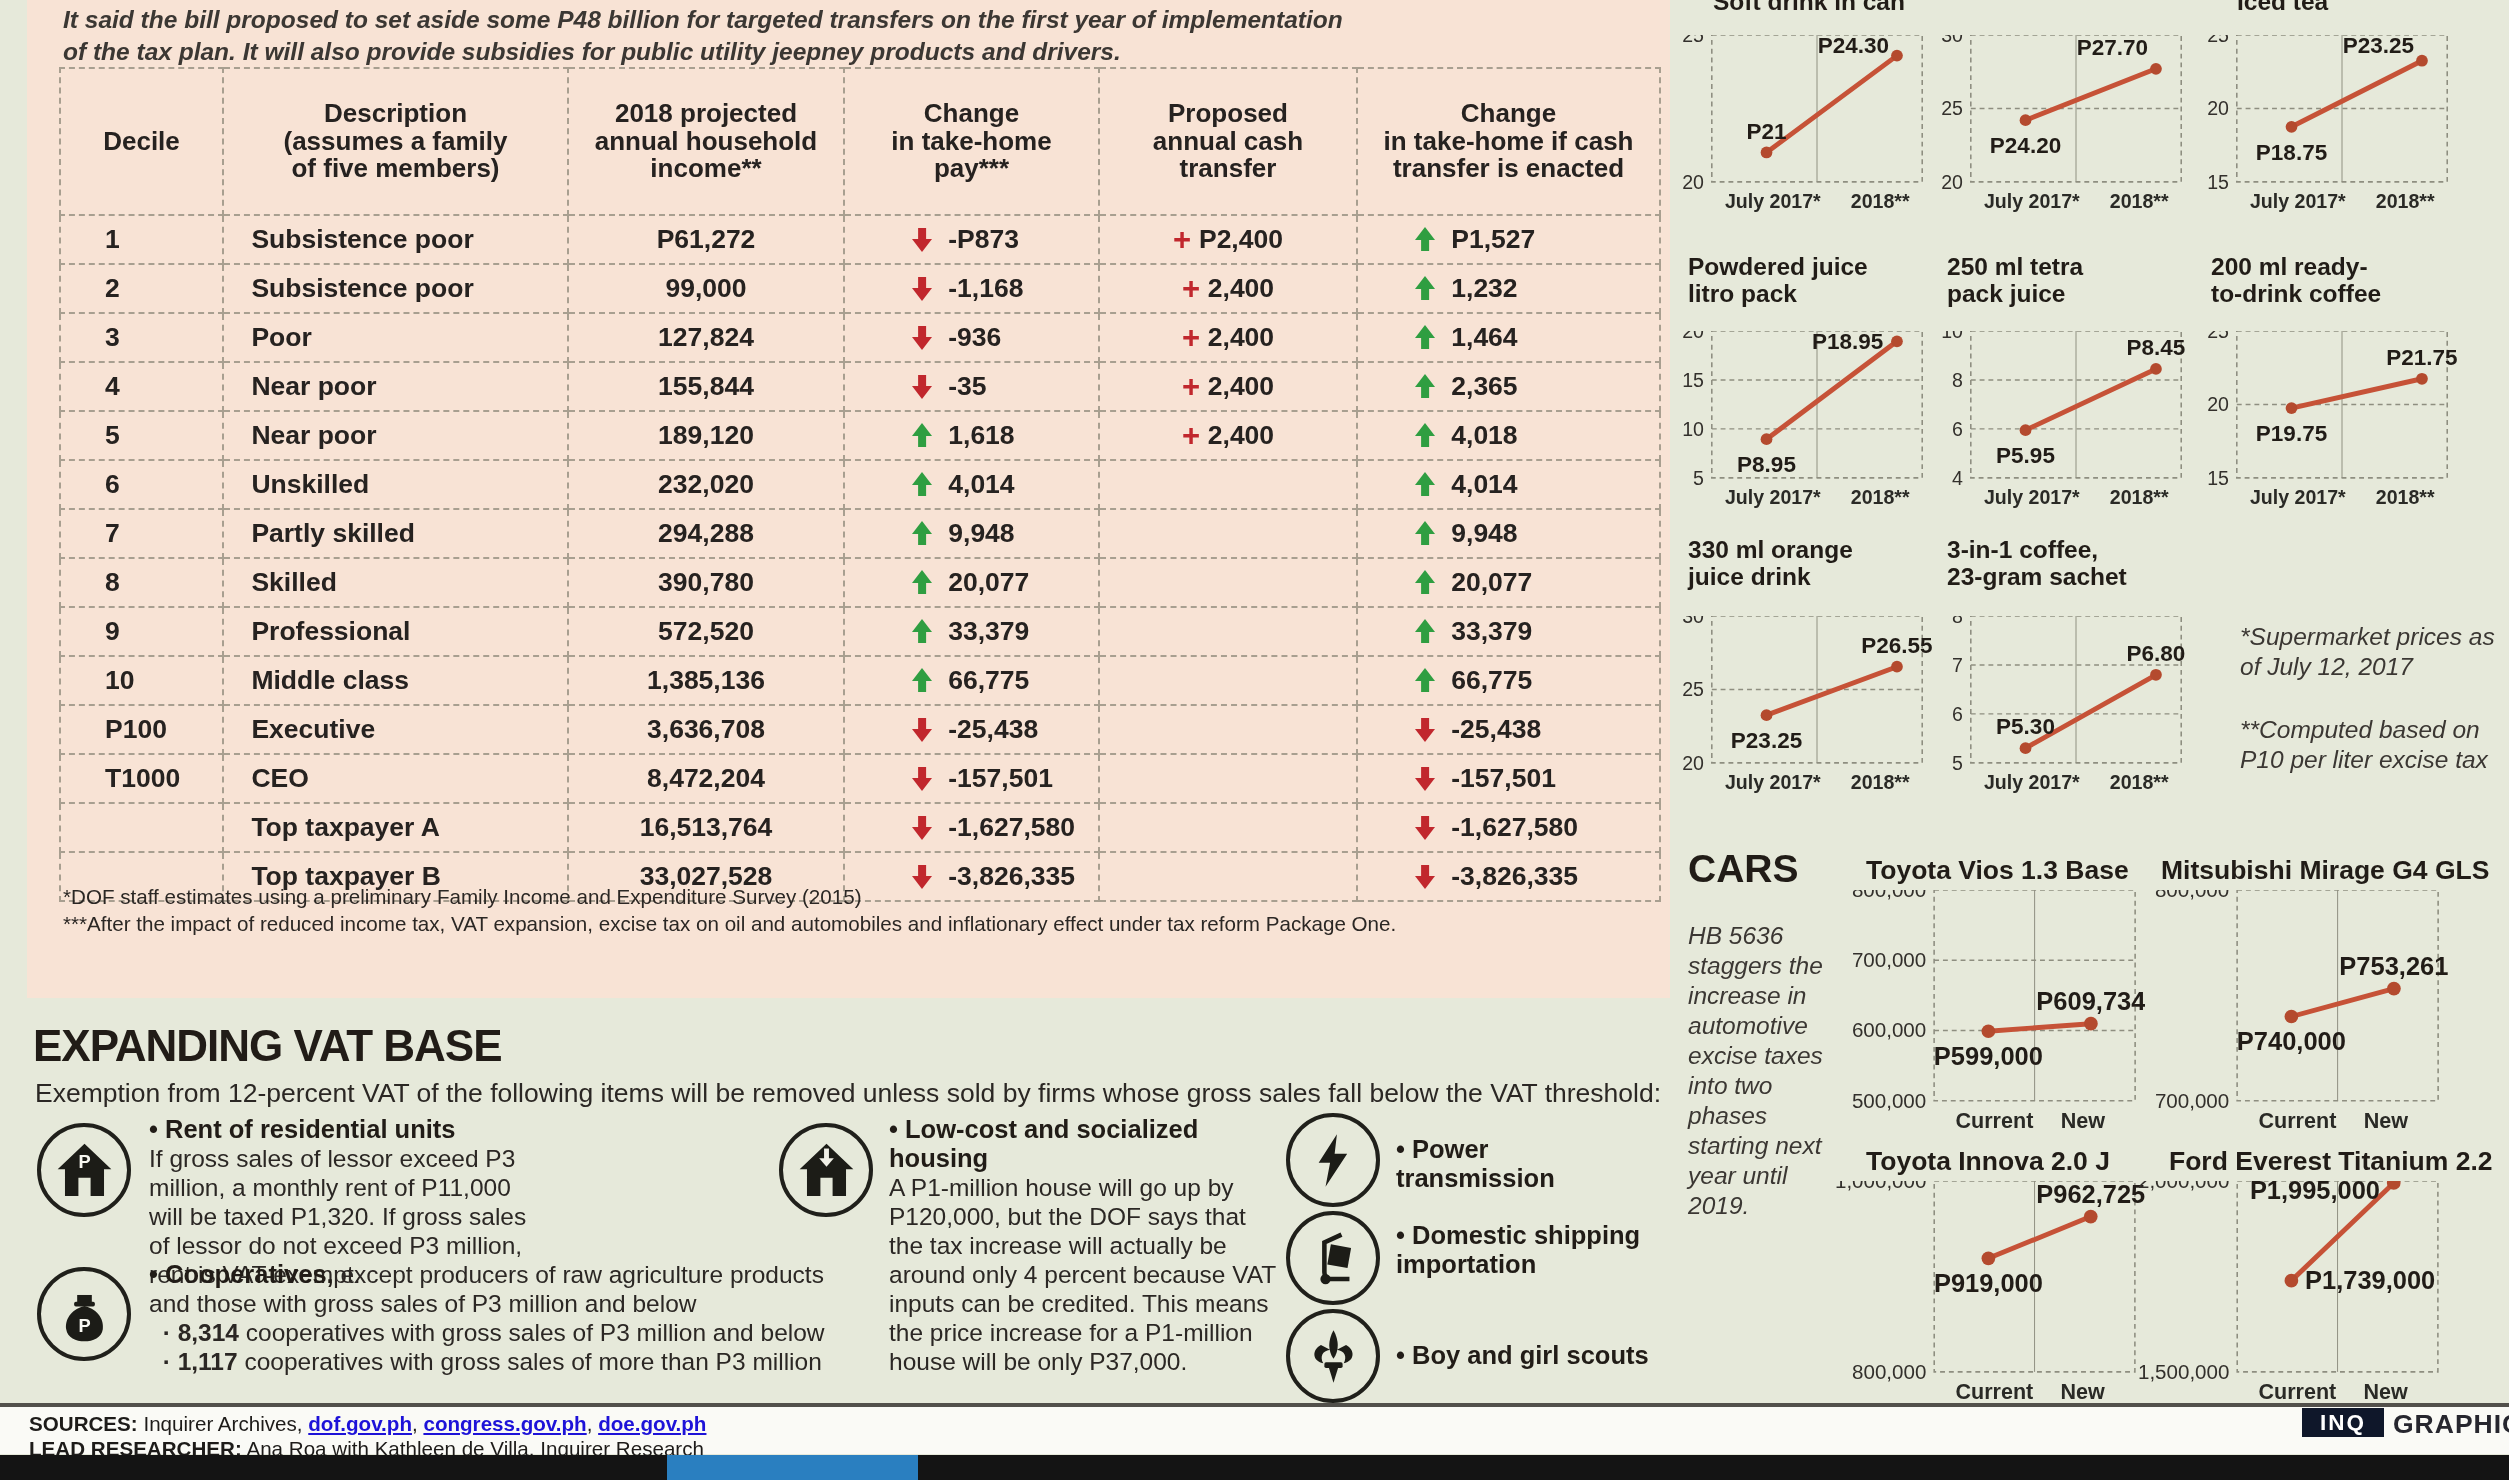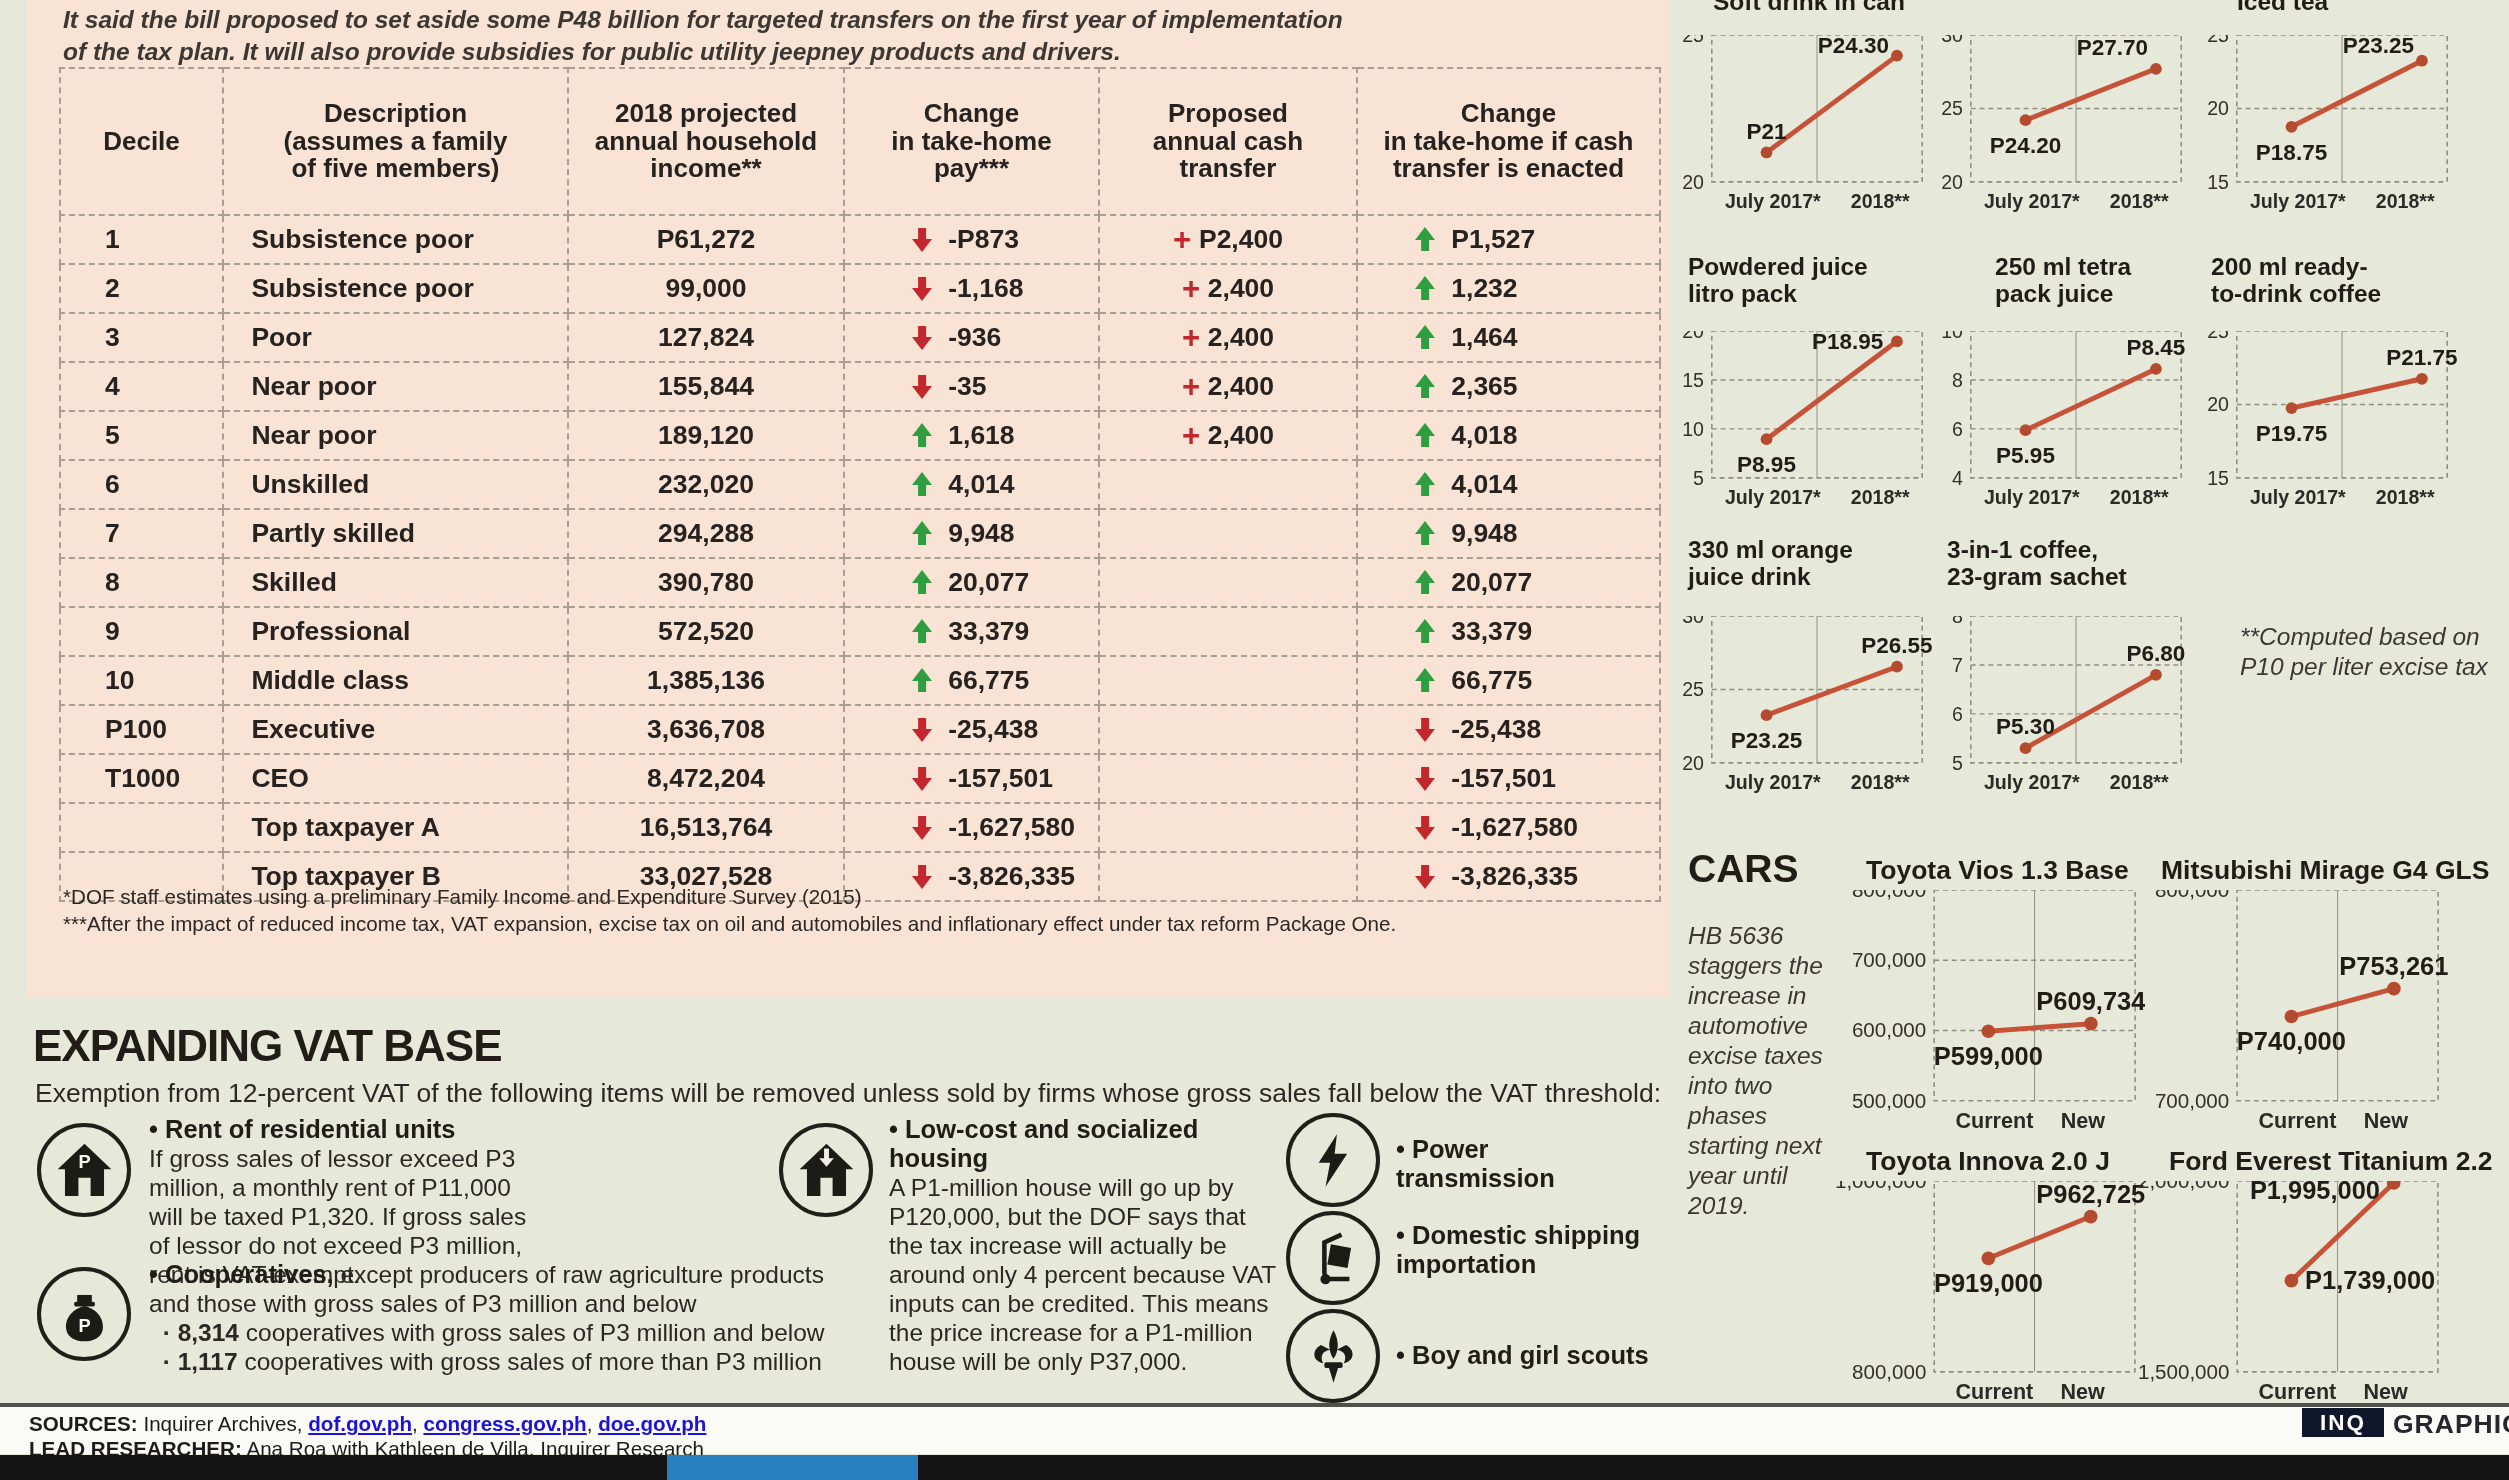--- a/index.html
+++ b/index.html
@@ -563,21 +563,21 @@
         <text x="48" y="107.00000000000001" text-anchor="end" font-size="20" fill="#33302c" font-family="Liberation Sans, sans-serif">6</text>
         <text x="48" y="157" text-anchor="end" font-size="20" fill="#33302c" font-family="Liberation Sans, sans-serif">4</text>
         <line x1="111.9" y1="101.25" x2="245.2" y2="38.750000000000014" stroke="#c65237" stroke-width="5" stroke-linecap="round"></line>
         <circle cx="111.9" cy="101.25" r="6" fill="#b44a2e"></circle>
         <text x="111.9" y="135.25" text-anchor="middle" font-size="23" font-weight="bold" fill="#211c17" font-family="Liberation Sans, sans-serif">P5.95</text>
         <circle cx="245.2" cy="38.750000000000014" r="6" fill="#b44a2e"></circle>
         <text x="245.2" y="24.750000000000014" text-anchor="middle" font-size="23" font-weight="bold" fill="#211c17" font-family="Liberation Sans, sans-serif">P8.45</text>
         <text x="118.35" y="177" text-anchor="middle" font-size="20" font-weight="600" fill="#2a2a26" font-family="Liberation Sans, sans-serif">July 2017*</text>
         <text x="228" y="177" text-anchor="middle" font-size="20" font-weight="600" fill="#2a2a26" font-family="Liberation Sans, sans-serif">2018**</text>
       </svg></div>
-    <div class="chart-title" style="left: 1947px; top: 253px; margin-left: 48px;">
+    <div class="chart-title" style="left: 1947px; top: 253px;">
       <div>250 ml tetra</div>
       <div>pack juice</div>
     </div>
     <div style="position: absolute; left: 2182px; top: 331px; width: 275px; height: 188px;"><svg width="275" height="188" viewBox="0 0 281 192">
         <rect x="56" y="0" width="215" height="150" fill="none" stroke="#8e8e80" stroke-width="1.6" stroke-dasharray="5,4"></rect>
         <line x1="163.5" y1="0" x2="163.5" y2="150" stroke="#8e8e80" stroke-width="1"></line>
         <text x="48" y="7" text-anchor="end" font-size="20" fill="#33302c" font-family="Liberation Sans, sans-serif">25</text>
         <line x1="56" y1="75" x2="271" y2="75" stroke="#8e8e80" stroke-width="1.4" stroke-dasharray="5,4"></line>
         <text x="48" y="82" text-anchor="end" font-size="20" fill="#33302c" font-family="Liberation Sans, sans-serif">20</text>
         <text x="48" y="157" text-anchor="end" font-size="20" fill="#33302c" font-family="Liberation Sans, sans-serif">15</text>
@@ -697,20 +697,21 @@
         <text x="245.89999999999998" y="18" text-anchor="end" font-size="26" font-weight="bold" fill="#211c17" font-family="Liberation Sans, sans-serif">P1,995,000</text>
         <text x="161.5" y="223" text-anchor="middle" font-size="22" font-weight="600" fill="#2a2a26" font-family="Liberation Sans, sans-serif">Current</text>
         <text x="251.7" y="223" text-anchor="middle" font-size="22" font-weight="600" fill="#2a2a26" font-family="Liberation Sans, sans-serif">New</text>
       </svg></div>
     <div class="chart-title car" style="left: 2169px; top: 1148px;">
       <div>Ford Everest Titanium 2.2</div>
     </div>
   </div>
 
 <div class="abs" id="beverage-notes">
+    <p>*Supermarket prices as of July 12, 2017</p>
     <p>**Computed based on P10 per liter excise tax</p>
   </div>
 <div class="abs" id="cars-heading">CARS</div>
 <div class="abs" id="cars-note">HB 5636 staggers the increase in automotive excise taxes into two phases starting next year until 2019.</div>
 
 <div class="abs" id="footer-rule"></div>
 <div class="abs" id="footer-bg"></div>
 <div class="abs src-line" id="sources-line">
   <b>SOURCES:</b>
   <span>Inquirer Archives, </span><span id="sources-links"><span class="src-link">dof.gov.ph</span>, <span class="src-link">congress.gov.ph</span>, <span class="src-link">doe.gov.ph</span></span>

